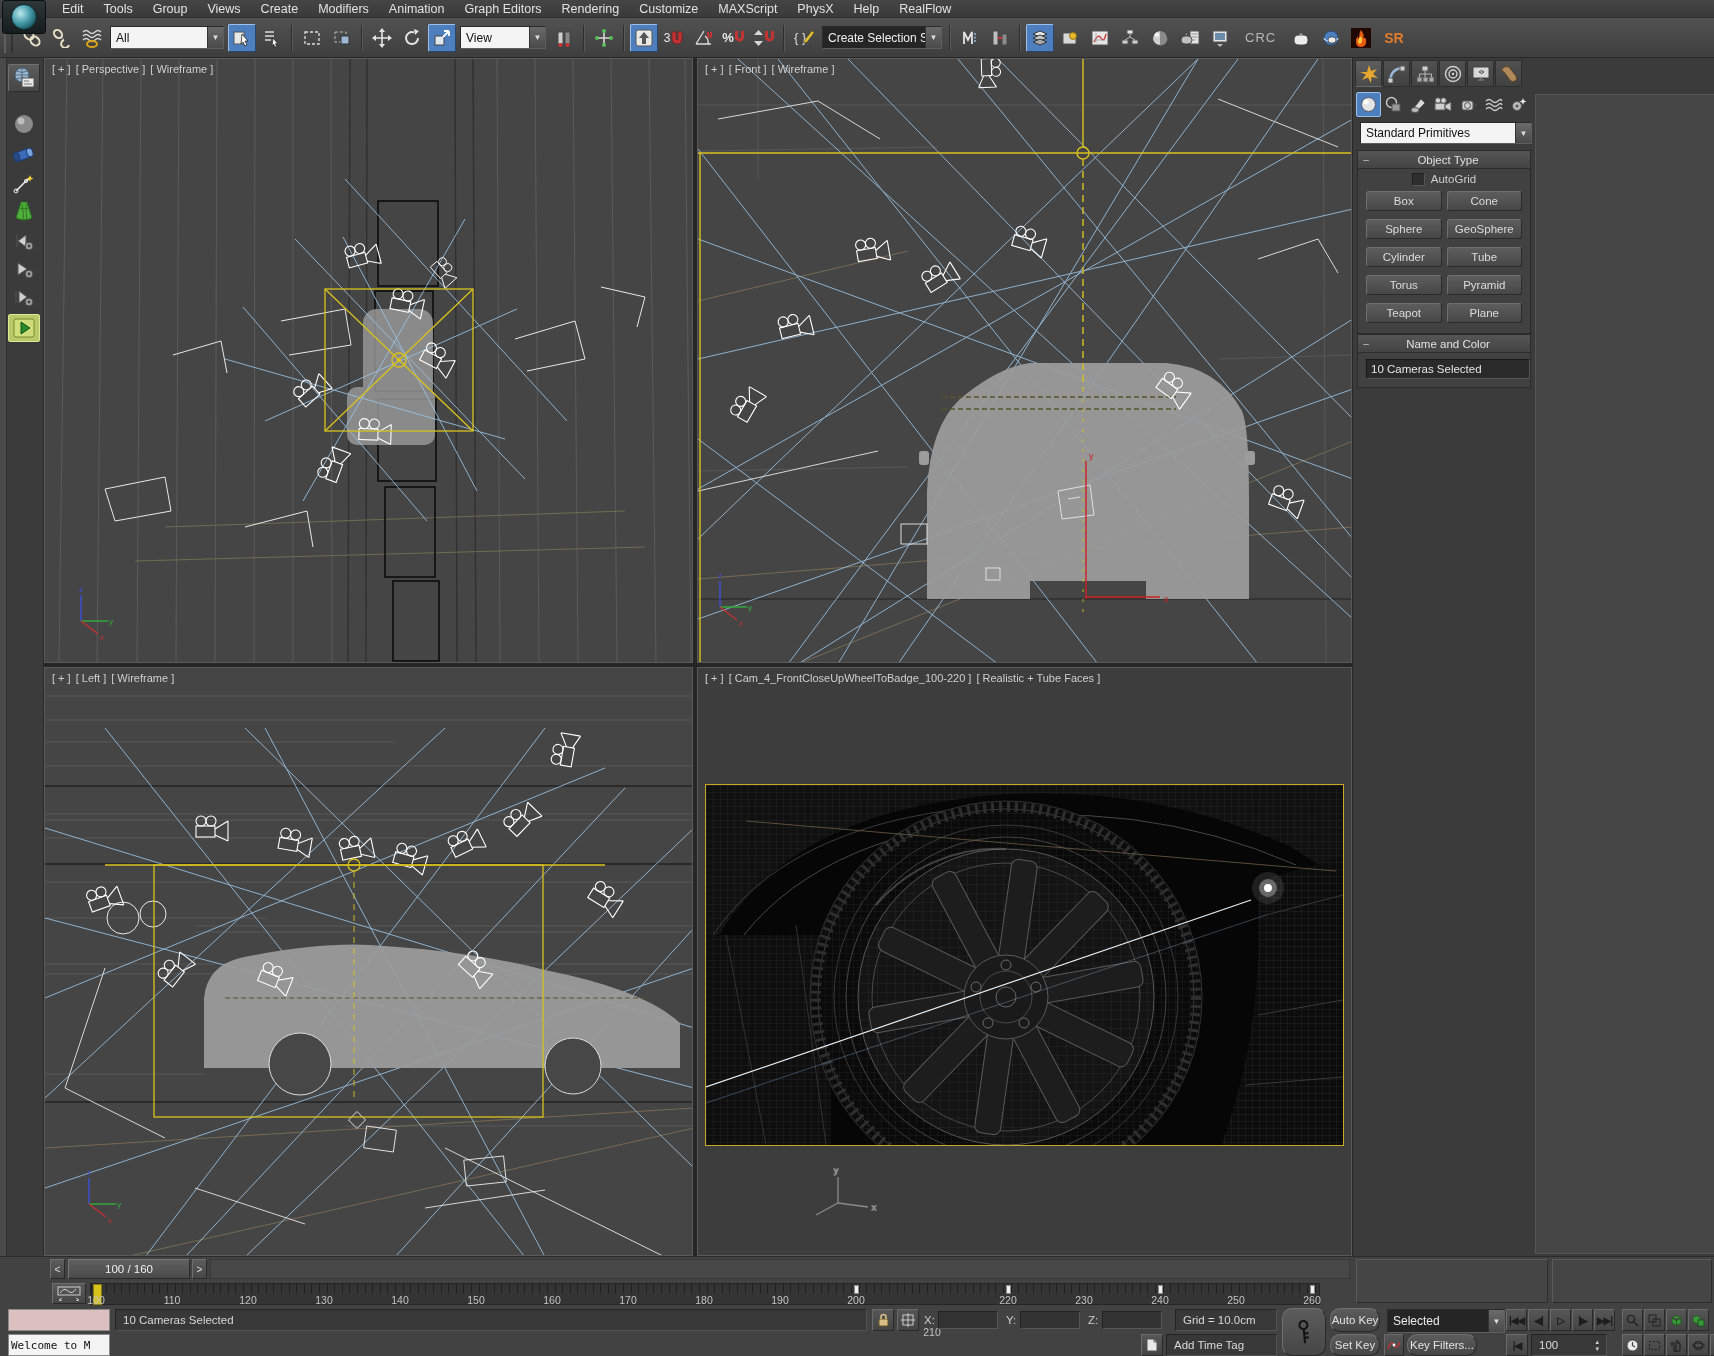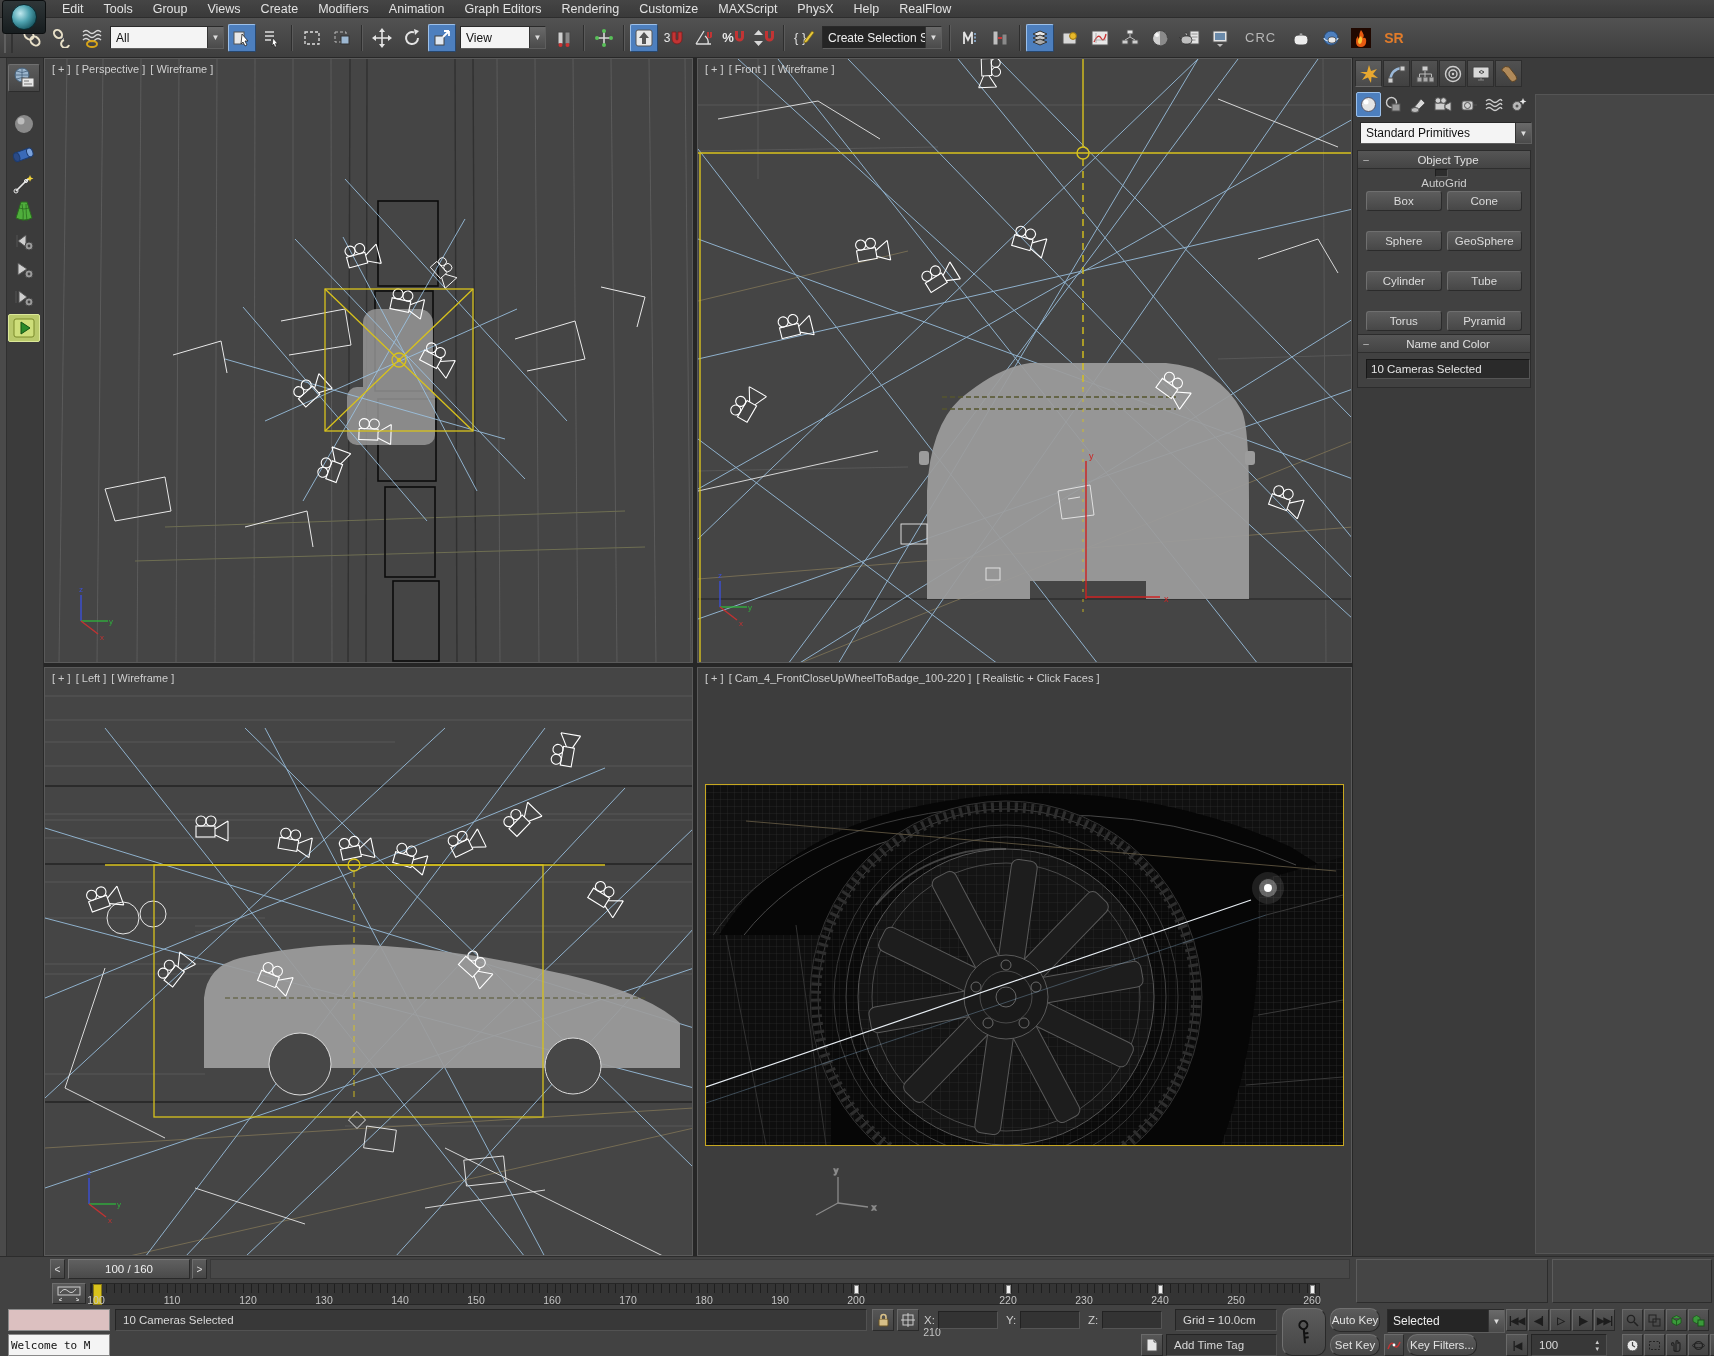--- a/index.html
+++ b/index.html
@@ -53,23 +53,23 @@
   .ptab.active{background:linear-gradient(#5e5e5e,#4a4a4a);border-bottom-color:#6a6a6a;}
   .pcats{position:absolute;left:3px;top:34px;height:26px;display:flex;}
   .pcat{width:25px;height:25px;display:flex;align-items:center;justify-content:center;border-radius:2px;color:#d0d0d0;}
   .pcat.active{background:var(--accent-blue,#4d7fbe);border:1px solid #9cc0ea;box-sizing:border-box;}
   .pdd{position:absolute;left:4px;top:64px;width:170px;}
   .rollout{position:absolute;left:4px;width:172px;border:1px solid #2c2c2c;background:#414141;}
   .rhead{height:17px;background:linear-gradient(#555,#444);border-bottom:1px solid #2e2e2e;display:flex;align-items:center;
          font-size:11.5px;color:#e0e0e0;}
   .rhead .minus{width:16px;text-align:center;color:#bbb;}
   .rhead .rtitle{flex:1;text-align:center;padding-right:8px;}
-  .agrow{display:flex;align-items:center;justify-content:center;height:20px;font-size:11.5px;color:#cdcdcd;flex-direction:column;}
+  .agrow{display:flex;align-items:center;justify-content:center;height:20px;font-size:11.5px;color:#cdcdcd;}
   .cb{width:11px;height:11px;background:#2e2e2e;border:1px solid;border-color:#1f1f1f #555 #555 #1f1f1f;margin-right:6px;}
-  .otgrid{display:grid;grid-template-columns:1fr 1fr;gap:20px 5px;padding:2px 8px 10px;}
+  .otgrid{display:grid;grid-template-columns:1fr 1fr;gap:8px 5px;padding:2px 8px 10px;}
   .ot-btn{height:20px;font-family:"Liberation Sans",sans-serif;font-size:11.5px;color:#dcdcdc;
           background:linear-gradient(#5d5d5d,#474747);border:1px solid;border-color:#6f6f6f #2b2b2b #2b2b2b #6f6f6f;border-radius:3px;}
   .ncrow{display:flex;align-items:center;padding:6px 8px 8px;}
   .ncfield{flex:1;height:18px;background:#2a2a2a;border:1px solid;border-color:#181818 #555 #555 #181818;
            color:#e6e6e6;font-size:11.5px;padding:0 4px;font-family:"Liberation Sans",sans-serif;}
   .swatch{width:18px;height:18px;margin-left:5px;background:var(--selection-swatch,#a9a9a9);border:1px solid #1c1c1c;}
   .panel-extra{position:absolute;left:182px;top:36px;width:179px;height:1160px;background:#464646;
                border:1px solid #555;border-right:none;box-sizing:border-box;}
   
   .bottombar{position:absolute;left:0;top:1256px;width:1714px;height:100px;background:#424242;border-top:1px solid #2c2c2c;box-sizing:border-box;}
@@ -714,21 +714,21 @@
             <rect x="109" y="197" width="389" height="252"></rect>
           <circle cx="309" cy="197" r="6"></circle>
             <line x1="309" y1="203" x2="309" y2="430" stroke-dasharray="6 5" opacity="0.7"></line>
         </g>
         <use href="#tripod" transform="translate(44,536)"></use>
       </svg>
     </div>
 
     <div class="vp" style="left:653px;top:609px;width:655px;height:589px;background:#3d3d3d">
       <div class="vl">
-        <span>[ + ]</span><span>[ Cam_4_FrontCloseUpWheelToBadge_100-220 ]</span><span>[ Realistic + Click Faces ]</span>
+        <span>[ + ]</span><span>[ Cam_4_FrontCloseUpWheelToBadge_100-220 ]</span><span>[ Realistic + Tube Faces ]</span>
       </div>
       <div class="render-region">
         <svg width="637" height="360" viewBox="0 0 637 360">
           <rect x="0" y="0" width="637" height="360" fill="#060606"></rect>
 
           <path d="M-5,185 Q55,45 240,16 Q420,-12 585,62 L637,95 L637,-5 L-5,-5 Z" fill="#101010"></path>
           <path d="M-5,185 Q55,45 240,16 Q420,-12 585,62 L637,95 L637,-5 L-5,-5 Z" fill="url(#mesh)" opacity="0.9"></path>
           <path d="M-5,170 Q60,50 245,25" fill="none" stroke="#3c3c3c"></path>
           <path d="M10,195 Q70,70 255,38 Q430,10 590,80" fill="none" stroke="#474747"></path>
 

